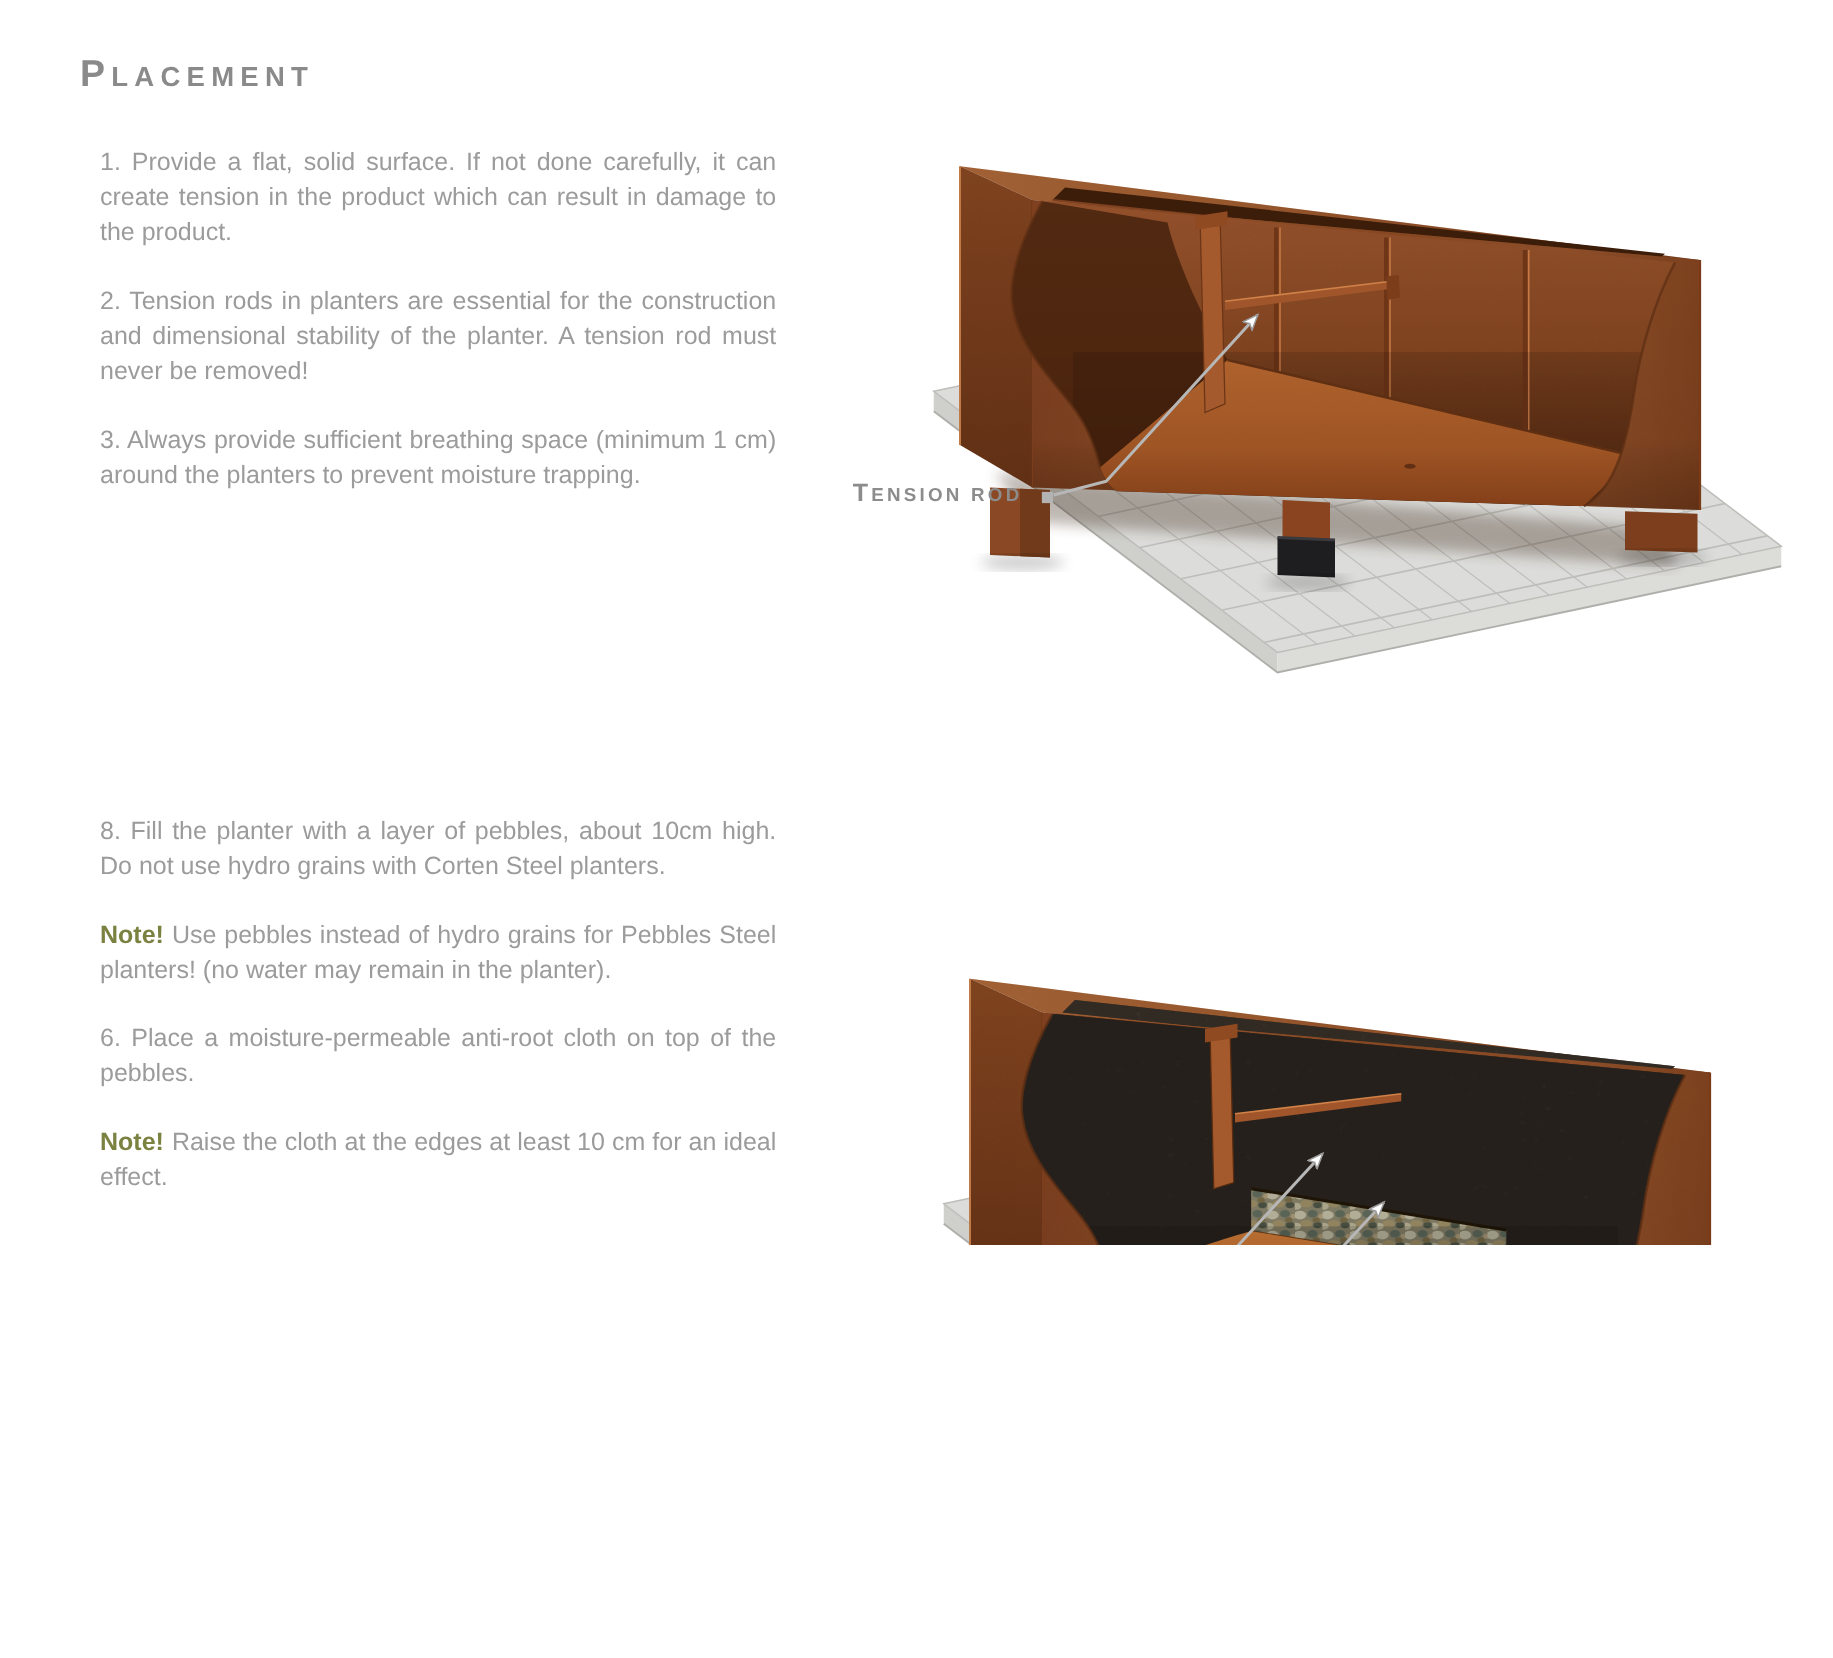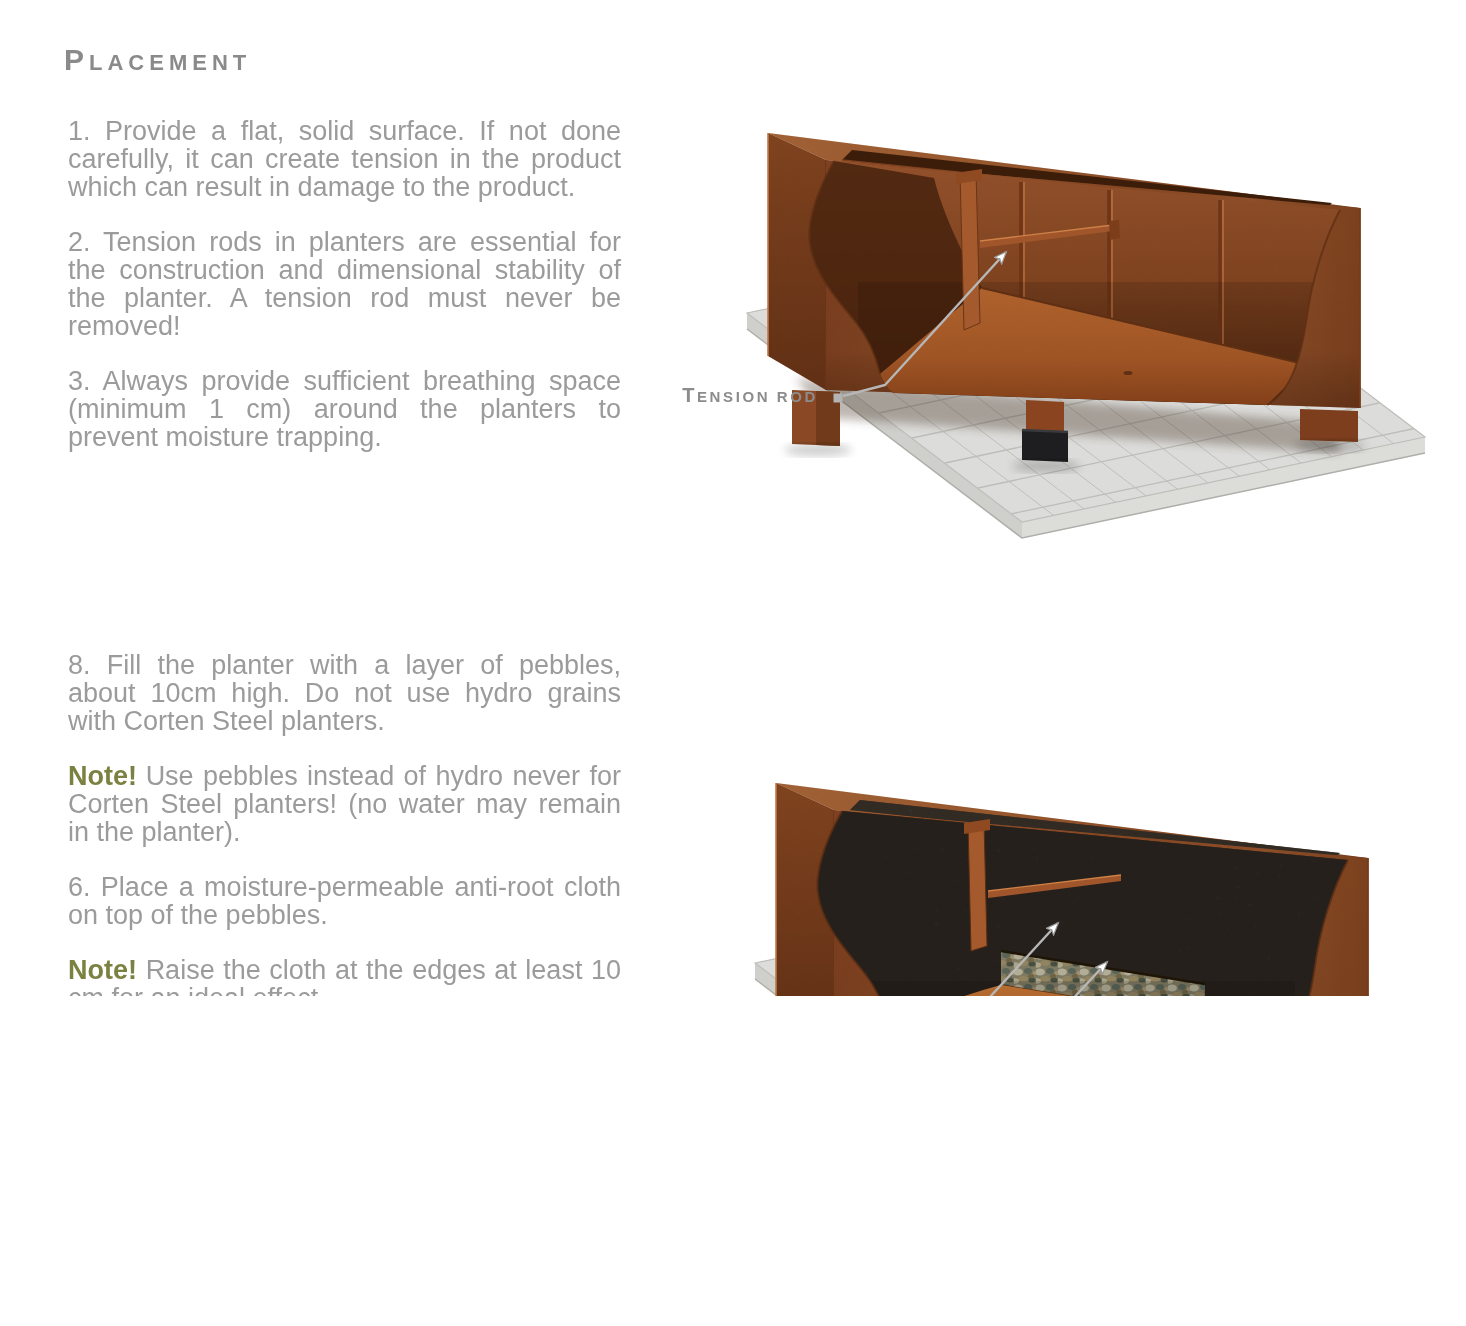--- a/index.html
+++ b/index.html
@@ -10,22 +10,22 @@
   
   .text-col{position:absolute;left:64px;width:557px;}
   .sec1{top:44px;}
   .sec2{top:651px;}
   .sec-heading{
     font-size:22px;font-weight:700;letter-spacing:5px;color:#8a8a8a;
     text-transform:uppercase;margin:0 0 38px 0;line-height:32px;
   }
   .sec-heading::first-letter{font-size:30px;}
   .para{
-    font-size:27px;line-height:28px;color:#9b9b9b;text-align:justify;
-    margin:0 0 27px 4px;
+    font-size:20px;line-height:28px;color:#9b9b9b;text-align:justify;
+    margin:0 0 27px 16px;
   }
   .note-label{font-weight:700;color:#7b8140;}
   .note-label:empty{display:none;}
   .note-label:not(:empty){margin-right:0.32em;}
   
   .callout-label{
     position:absolute;white-space:nowrap;font-size:15px;font-weight:700;
     letter-spacing:2.6px;color:#8c8c8c;text-transform:uppercase;line-height:22px;
   }
   .callout-label::first-letter{font-size:20px;}
@@ -39,21 +39,21 @@
 
   <div class="text-col sec1">
     <h2 class="sec-heading">Placement</h2>
     <p class="para"><span>1. Provide a flat, solid surface. If not done carefully, it can create tension in the product which can result in damage to the product.</span></p>
     <p class="para"><span>2. Tension rods in planters are essential for the construction and dimensional stability of the planter. A tension rod must never be removed!</span></p>
     <p class="para"><span>3. Always provide sufficient breathing space (minimum 1 cm) around the planters to prevent moisture trapping.</span></p>
   </div>
 
   <div class="text-col sec2">
     <p class="para"><span>8. Fill the planter with a layer of pebbles, about 10cm high. Do not use hydro grains with Corten Steel planters.</span></p>
-    <p class="para"><span class="note-label">Note!</span><span>Use pebbles instead of hydro never for Corten Steel planters! (no water may remain in the planter).</span></p>
+    <p class="para"><span class="note-label">Note!</span><span>Use pebbles instead of hydro grains for Pebbles Steel planters! (no water may remain in the planter).</span></p>
     <p class="para"><span>6. Place a moisture-permeable anti-root cloth on top of the pebbles.</span></p>
     <p class="para"><span class="note-label">Note!</span><span>Raise the cloth at the edges at least 10 cm for an ideal effect.</span></p>
   </div>
 
   <svg class="fig" style="left:676px;top:78px;" width="790" height="470" viewBox="0 0 790 470">
     <defs>
       <linearGradient id="gradWall" x1="0" y1="0" x2="1" y2="0">
         <stop offset="0" stop-color="#9e5128"></stop>
           <stop offset="0.3" stop-color="#b06031"></stop>
         <stop offset="0.55" stop-color="#a85a2a"></stop>

